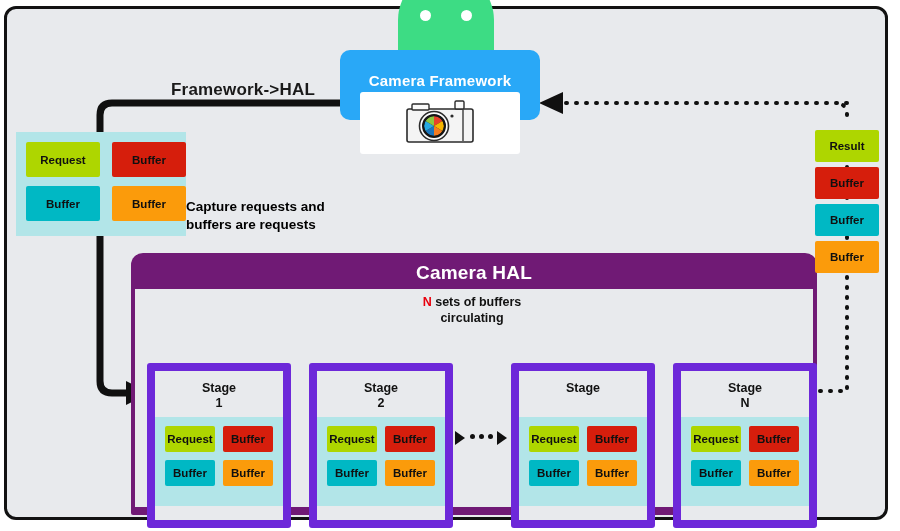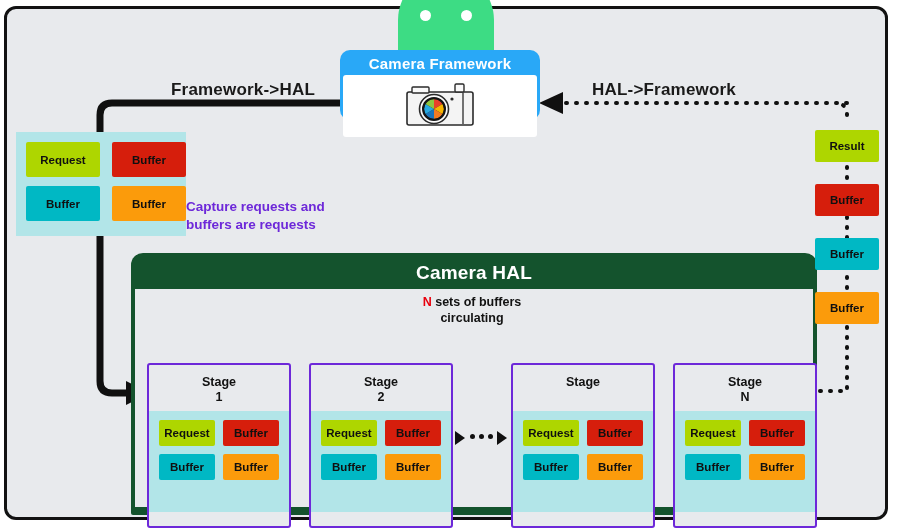--- a/index.html
+++ b/index.html
@@ -68,21 +68,21 @@
   #camera-framework {
     position: absolute;
     left: 340px;
     top: 50px;
     width: 200px;
     height: 70px;
     background: #29a8f7;
     border-radius: 10px;
     z-index: 6;
     box-sizing: border-box;
-    padding: 3px;
+    padding: 20px;
   }
   #camera-framework .cf-title {
     color: #ffffff;
     font-size: 15px;
     font-weight: bold;
     text-align: center;
     line-height: 22px;
     letter-spacing: .2px;
   }
   #camera-framework .cf-body {
@@ -110,21 +110,21 @@
   #label-hal-fw { left: 592px; top: 80px; }
 
   #coupled-note {
     position: absolute;
     left: 186px;
     top: 198px;
     width: 210px;
     font-size: 13.5px;
     font-weight: bold;
     line-height: 18px;
-    color: #6d28d9;
+    color: #000000;
   }
 
   #circulating-note {
     position: absolute;
     left: 372px;
     top: 294px;
     width: 200px;
     text-align: center;
     font-size: 12.5px;
     font-weight: bold;
@@ -170,31 +170,31 @@
   #result-column {
     position: absolute;
     left: 815px;
     top: 130px;
     width: 64px;
     z-index: 5;
   }
   #result-column .chip {
     width: 64px;
     height: 32px;
-    margin-bottom: 22px;
+    margin-bottom: 5px;
   }
 
   
   #camera-hal {
     position: absolute;
     left: 131px;
     top: 253px;
     width: 686px;
     height: 262px;
-    background: #14532d;
+    background: #701a75;
     border-radius: 12px 12px 2px 2px;
     z-index: 4;
     box-sizing: border-box;
     padding: 4px;
   }
   #camera-hal .hal-title {
     color: #ffffff;
     font-size: 19px;
     font-weight: bold;
     text-align: center;
@@ -214,21 +214,21 @@
     left: 12px;
     top: 74px;
     display: flex;
     align-items: flex-start;
     gap: 0;
   }
   .stage-box {
     width: 144px;
     height: 165px;
     background: #e8eaed;
-    border: 2px solid #6d28d9;
+    border: 8px solid #6d28d9;
     border-radius: 3px;
     box-sizing: border-box;
     display: flex;
     flex-direction: column;
   }
   .stage-title {
     text-align: center;
     font-size: 12.5px;
     font-weight: bold;
     line-height: 15px;
@@ -343,21 +343,20 @@
           <path d="M31 28 L22.6 23.1 A9.7 9.7 0 0 1 31 18.3 Z" fill="#8dc63f"></path>
         </g>
         <circle cx="31" cy="28" r="11" fill="none" stroke="#151515" stroke-width="2"></circle>
 
         <circle cx="49" cy="18" r="1.6" fill="#2b2b2b"></circle>
       </svg>
     </div>
   </div>
 
   <div class="flow-label" id="label-fw-hal">Framework-&gt;HAL</div>
-  <div class="flow-label" id="label-hal-fw">HAL-&gt;Framework</div>
 
   <div id="coupled-group">
     <div class="chip green">Request</div>
     <div class="chip red">Buffer</div>
     <div class="chip cyan">Buffer</div>
     <div class="chip orange">Buffer</div>
   </div>
 
   <div id="coupled-note">
     <div>Capture requests and</div>

